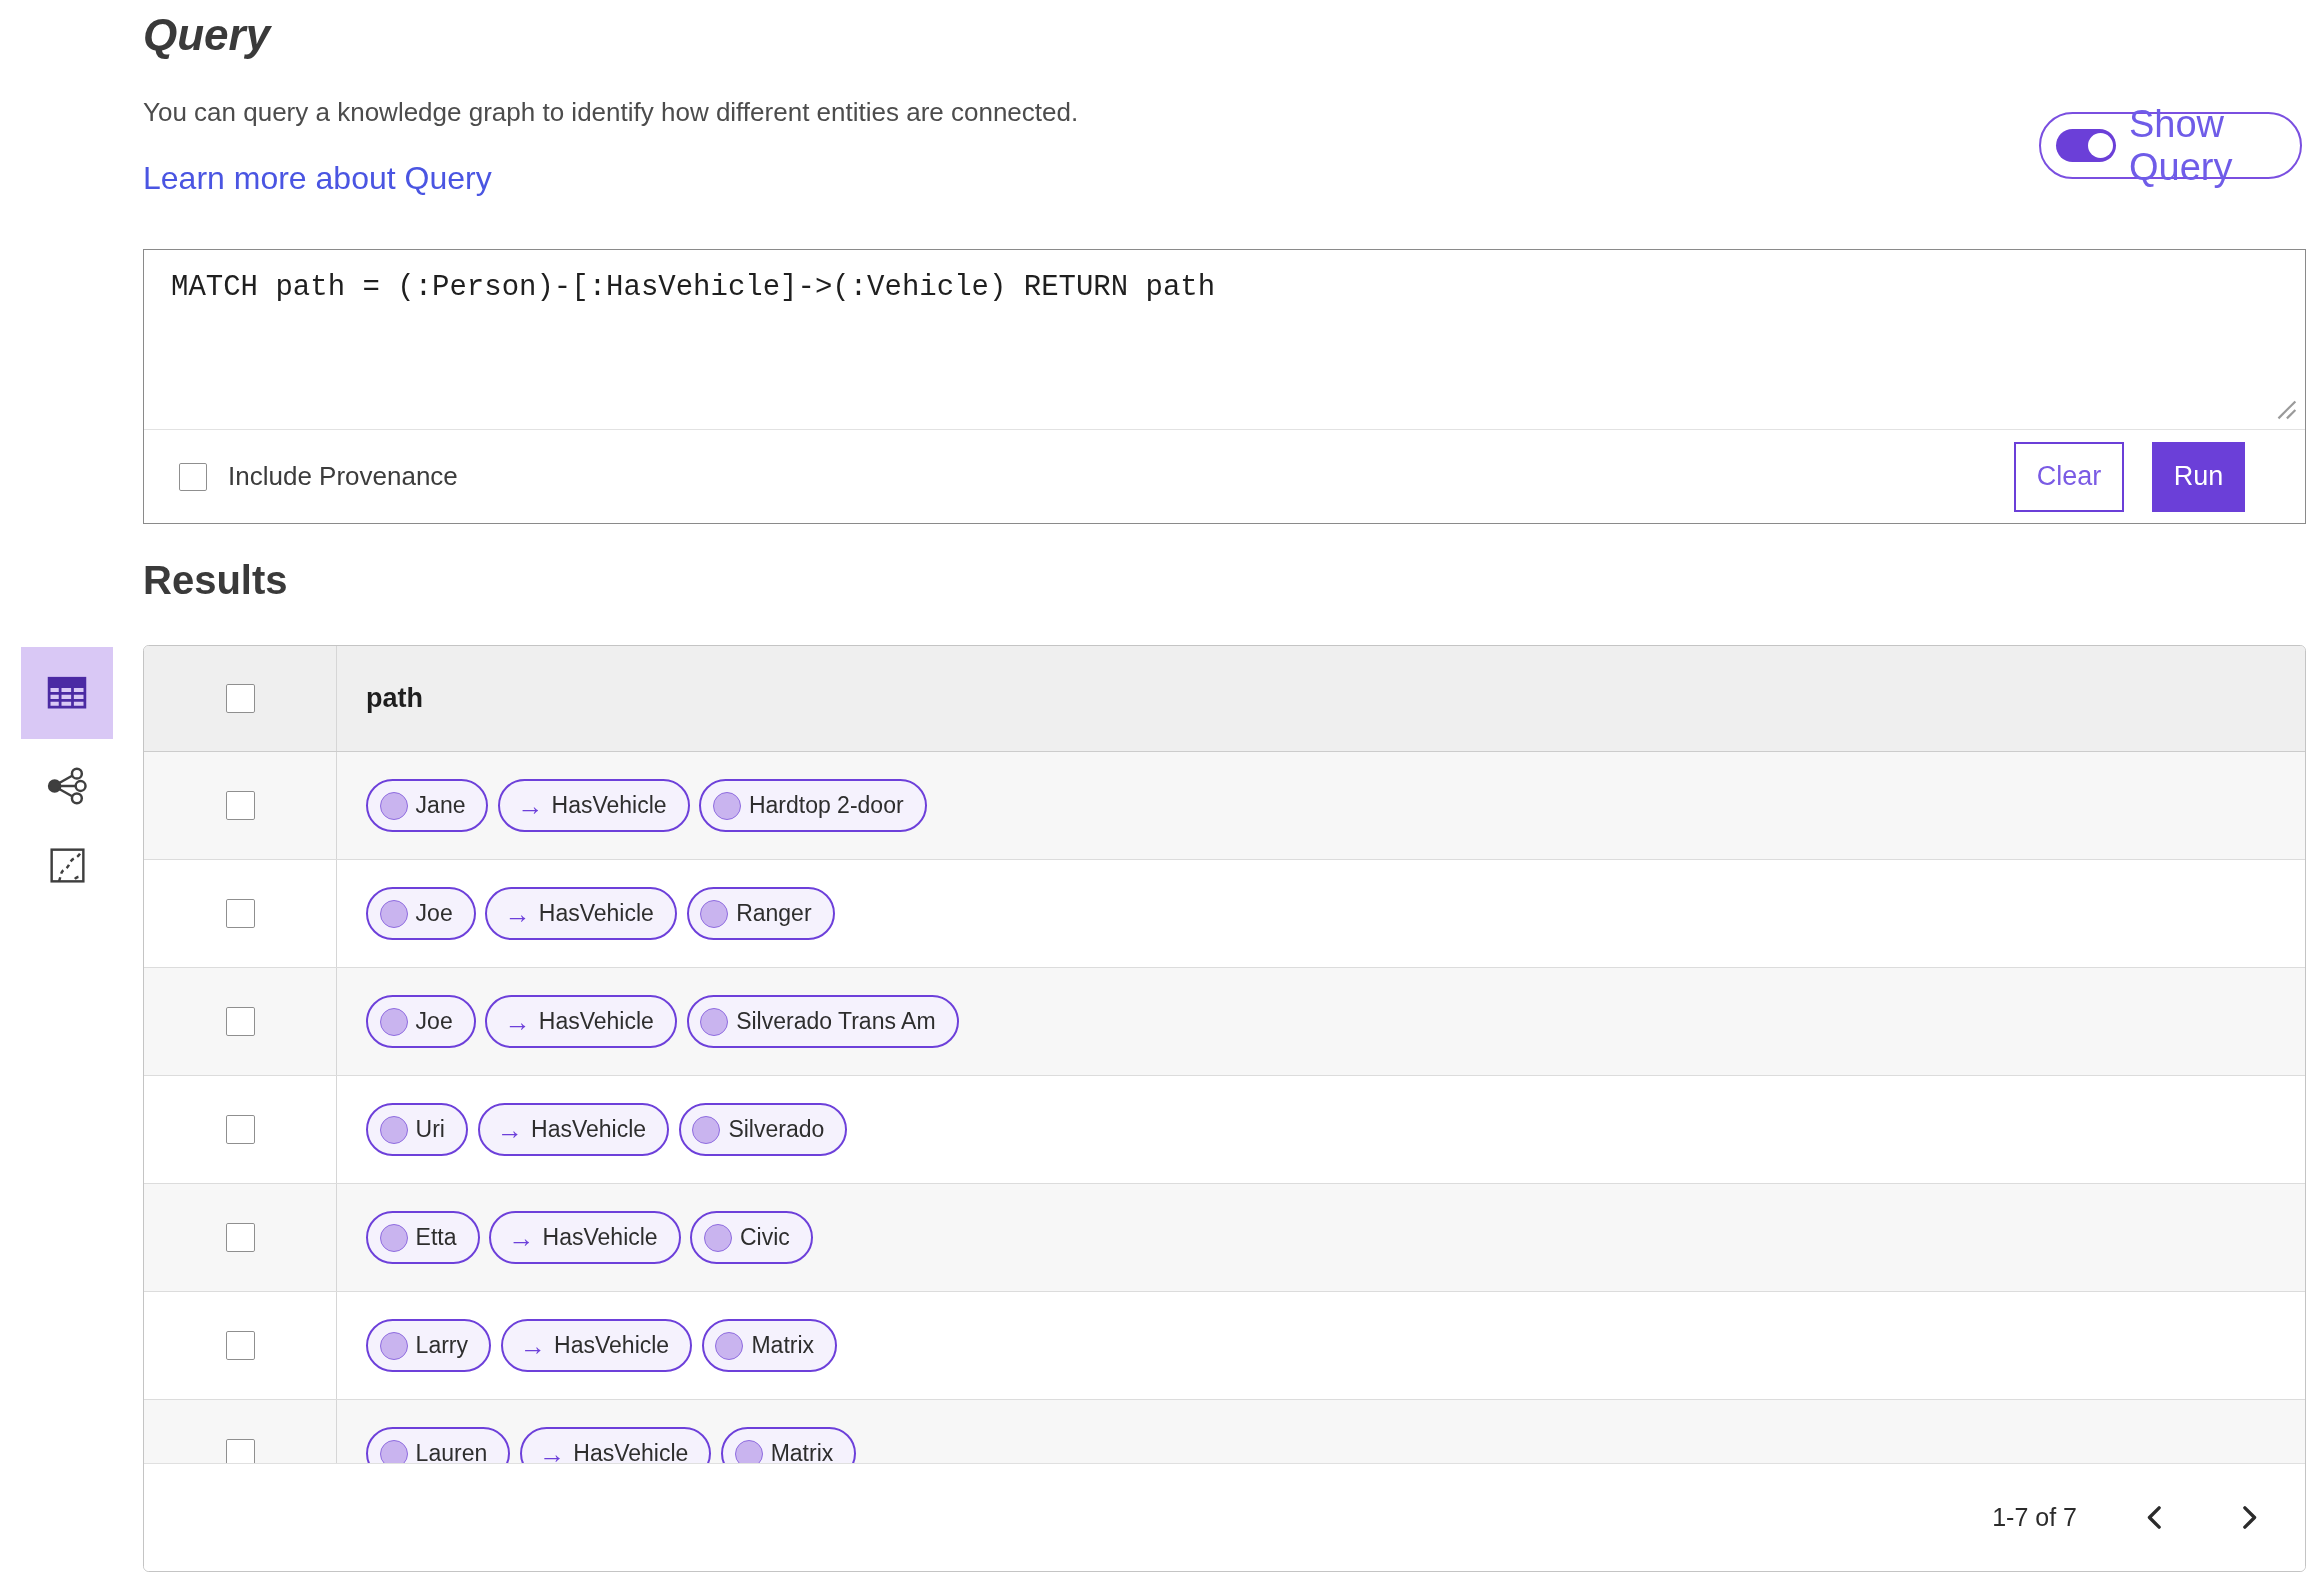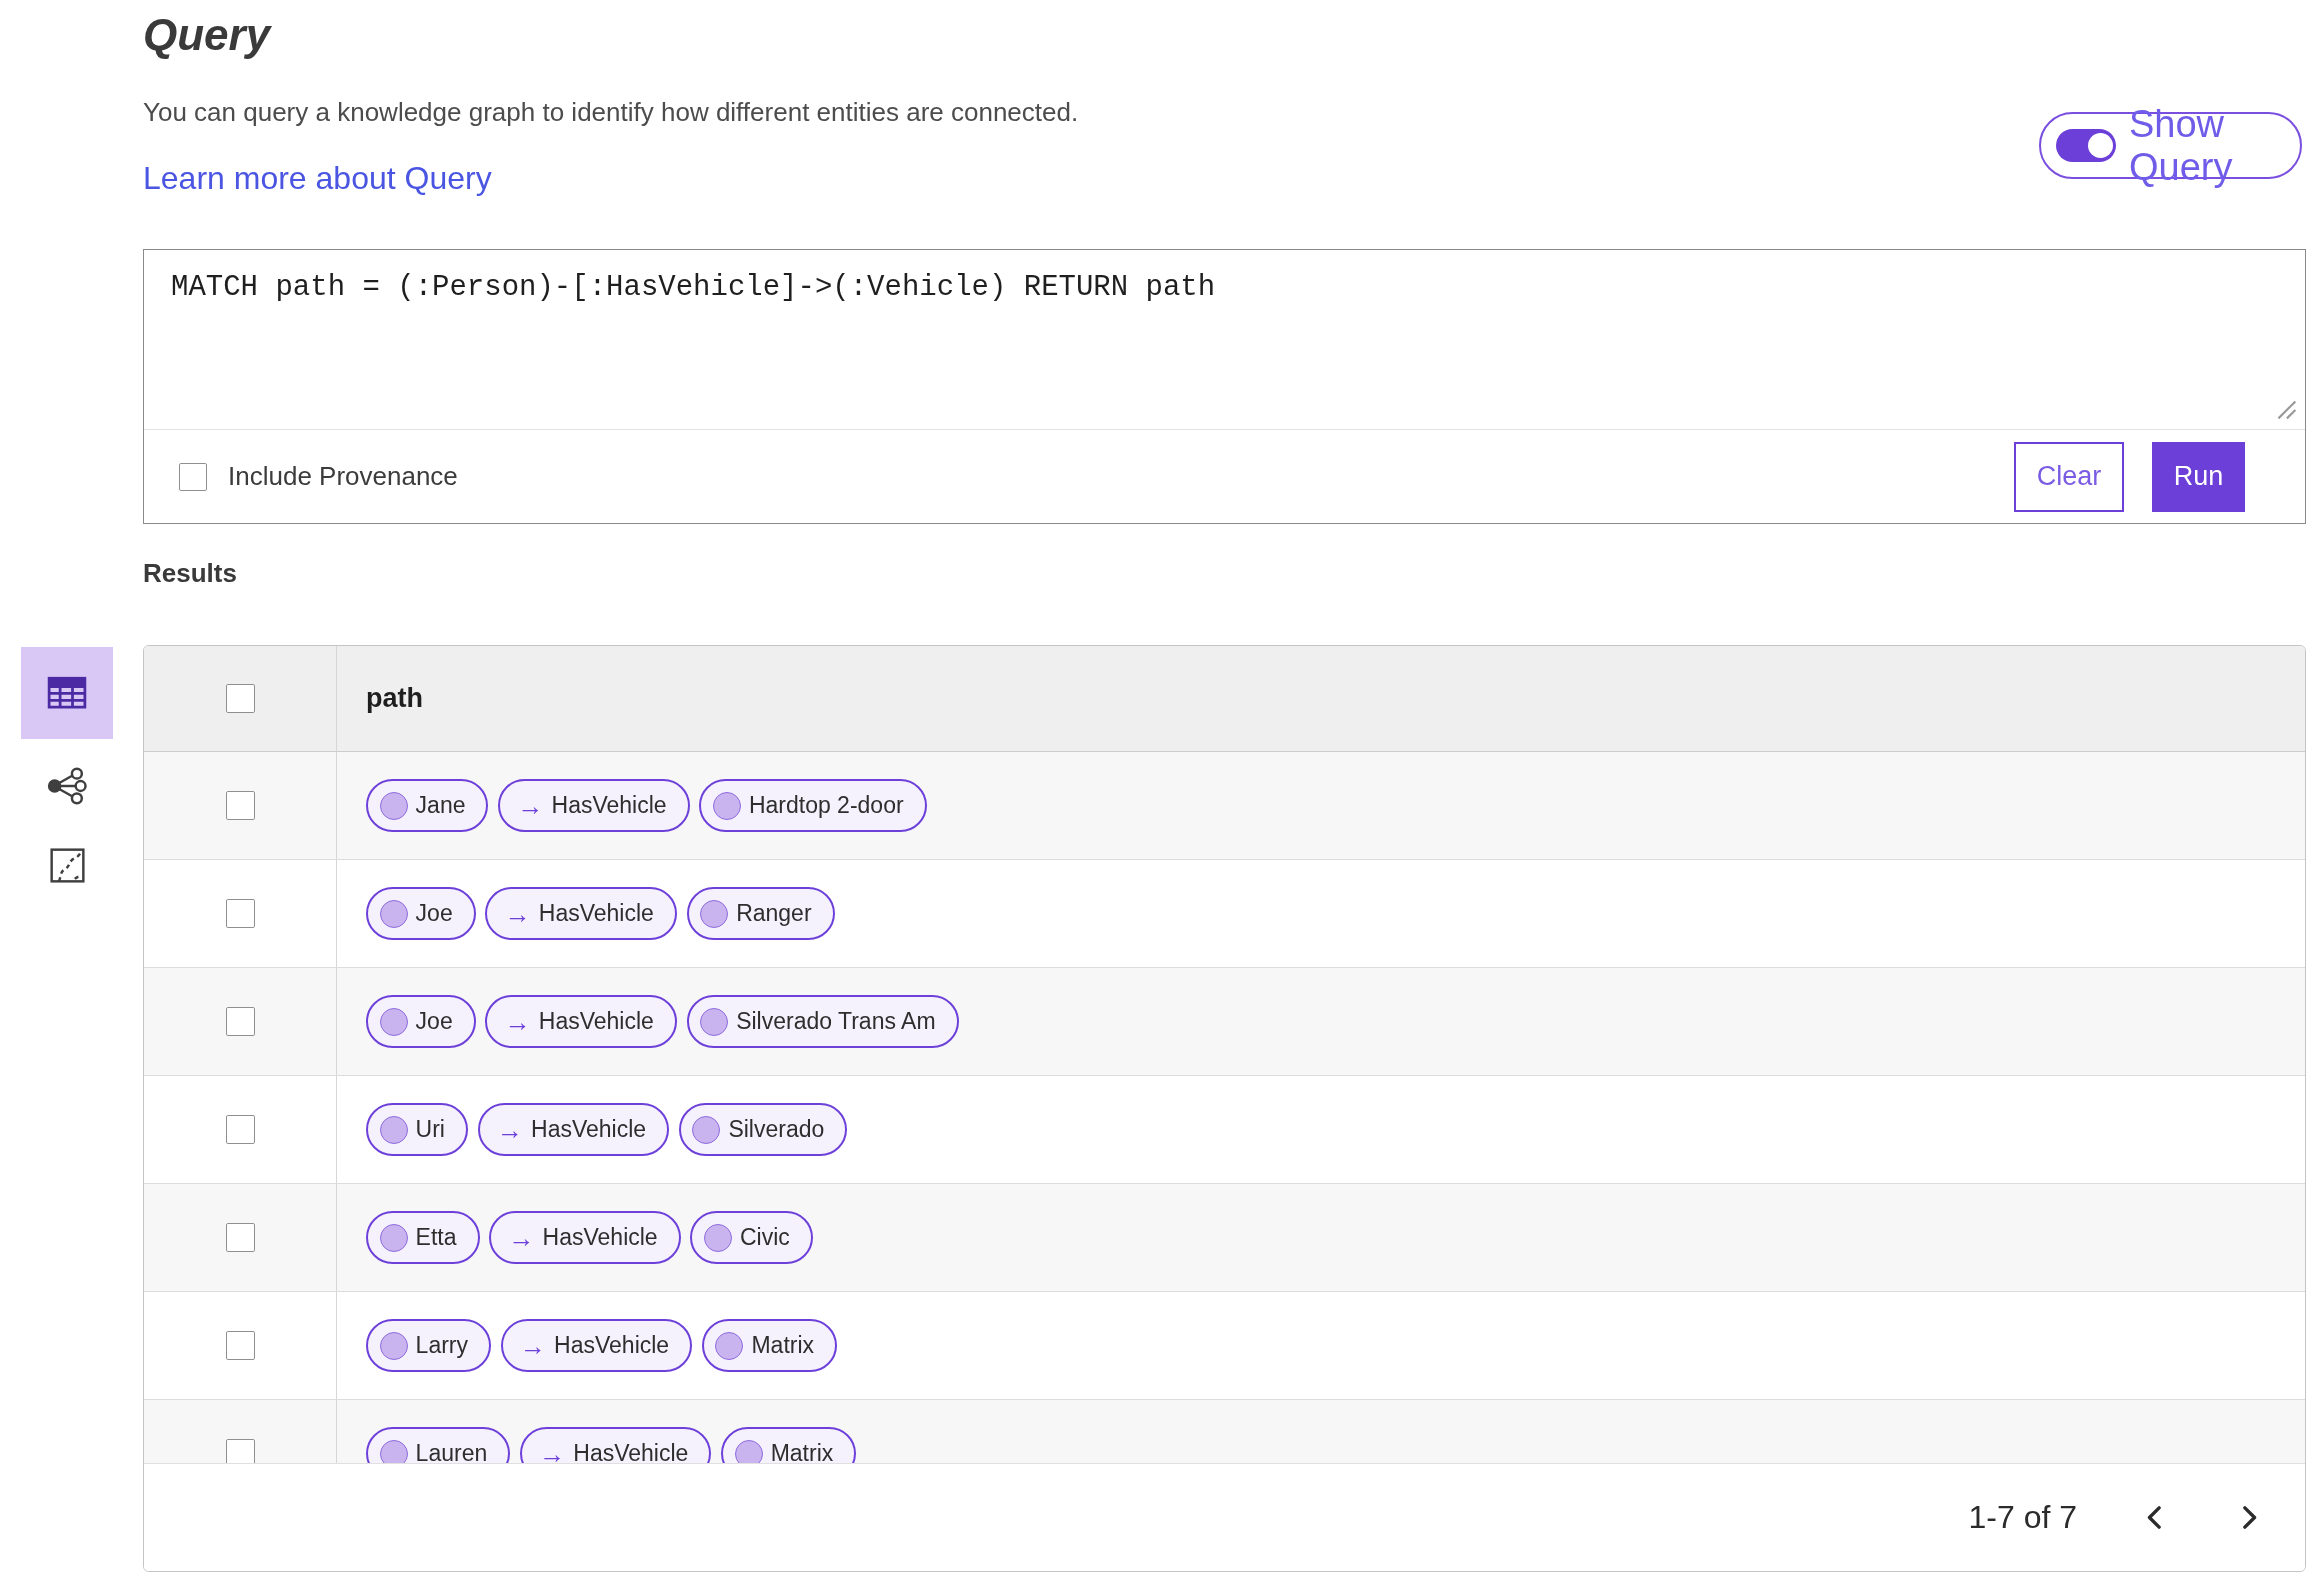--- a/index.html
+++ b/index.html
@@ -36,21 +36,21 @@
   #query-footer { position:absolute; left:0; right:12px; bottom:0; height:93px; display:flex; align-items:center; }
   .cb { box-sizing:border-box; background:#fff; border:1.9px solid #8f8f8f; border-radius:1.9px; cursor:pointer; }
   #include-cb { width:28px; height:28px; margin-left:35px; flex:0 0 auto; }
   #include-label { margin-left:21px; font-size:26px; color:#3c3c3c; }
   .footer-buttons { margin-left:auto; display:flex; gap:28px; margin-right:48px; }
   .btn { font-family:"Liberation Sans", sans-serif; font-size:27px; cursor:pointer; display:flex; align-items:center; justify-content:center; }
   #clear-btn { width:110px; height:70px; background:#fff; border:2.4px solid var(--accent); color:var(--accent-light); }
   #run-btn   { width:93px;  height:70px; background:var(--accent); border:none; color:#ffffff; }
 
   
-  #results-title { left:143px; top:558px; font-size:26px; font-weight:700; margin:0; color:#3a3a3a; }
+  #results-title { left:143px; top:558px; font-size:40px; font-weight:700; margin:0; color:#3a3a3a; }
 
   #view-sidebar { left:21px; top:647px; width:92px; display:flex; flex-direction:column; align-items:center; }
   .view-btn { width:92px; height:92px; border:none; background:transparent; display:flex; align-items:center; justify-content:center; cursor:pointer; padding:0; }
   .view-btn.selected { background:var(--selected-view-bg); }
   .view-btn.small { height:62px; margin-top:17.4px; }
 
   #results-table {
     left:143px; top:645px; width:2163px; height:927px; box-sizing:border-box;
     border:1.4px solid #c4c4c4; border-radius:5.8px; overflow:hidden; background:#fff;
   }
@@ -71,21 +71,21 @@
   }
   .rel-pill { padding:0 21px 0 17.4px; }
   .node-dot { width:28px; height:28px; border-radius:50%; background:var(--node-fill); border:1.9px solid var(--node-border); box-sizing:border-box; flex:0 0 auto; }
   .pill-label { font-size:23px; color:#2e2e2e; white-space:nowrap; }
   .arrow { font-size:26px; color:var(--pill-border); line-height:1; }
 
   #table-footer {
     position:absolute; left:0; right:0; bottom:0; height:107px; background:#ffffff;
     border-top:1px solid #e0e0e0; display:flex; align-items:center; justify-content:flex-end;
   }
-  #range-label { font-size:32px; color:#2b2b2b; }
+  #range-label { font-size:25px; color:#2b2b2b; }
   .page-btn { background:none; border:none; padding:0; margin-left:64px; display:flex; align-items:center; cursor:pointer; }
   .page-btn.last { margin-right:42px; }
 </style>
 </head>
 <body>
 
 <div id="page" style="--accent: #6b3fd8; --accent-light: #7a5be4; --toggle-label: #6f5ce8; --link: #4a55e2; --selected-view-bg: #d9c8f5; --pill-bg: #f5f2fd; --pill-border: #6d40da; --node-fill: #c9b4ef; --node-border: #8f6ce0; --table-header-bg: #efefef; --row-alt-bg: #f7f7f7;">
 
   <h1 id="query-title" class="abs">Query</h1>
   <div id="query-desc" class="abs">You can query a knowledge graph to identify how different entities are connected.</div>

